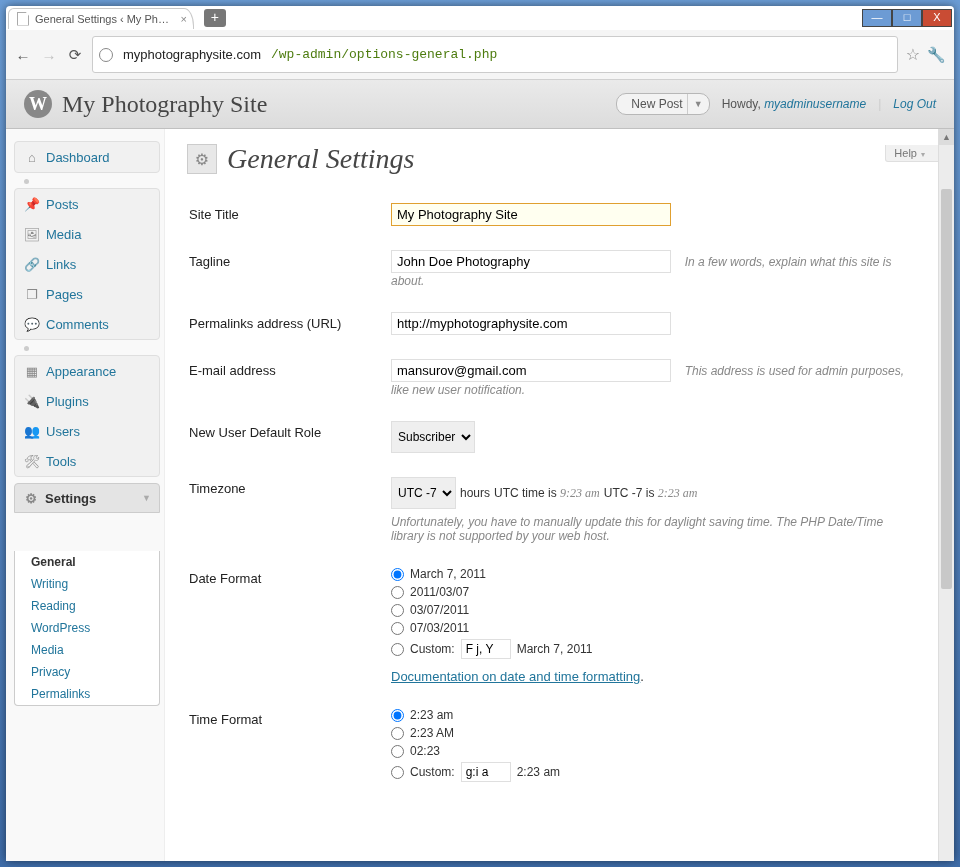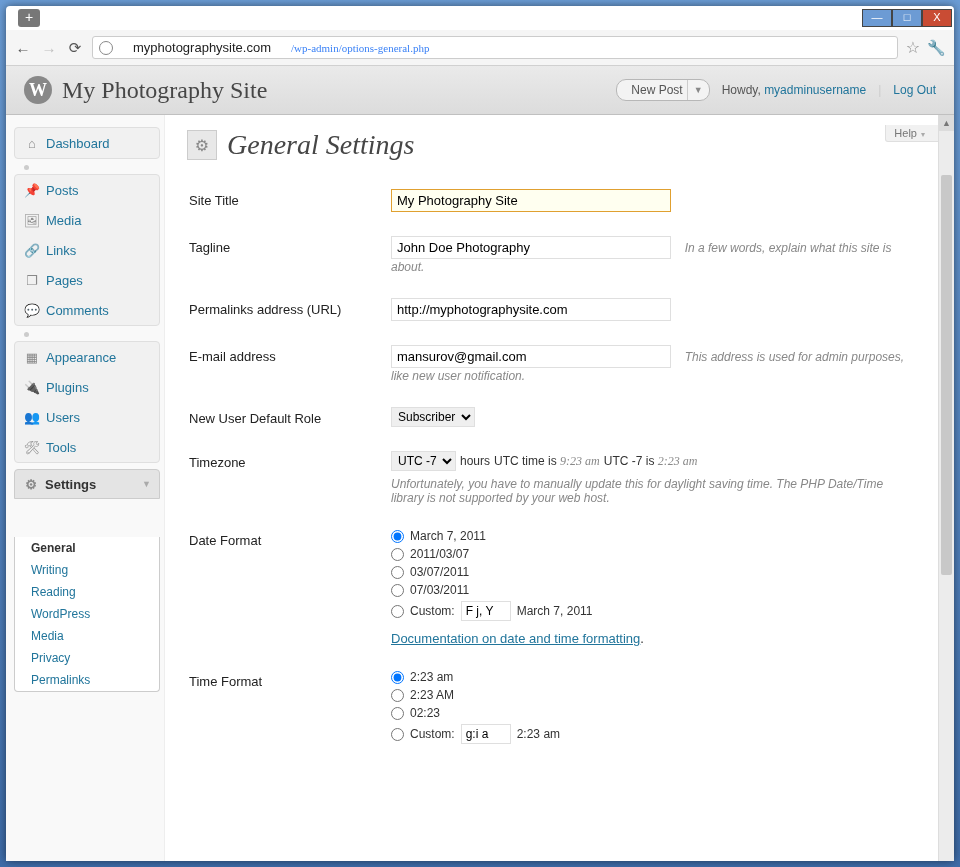--- a/index.html
+++ b/index.html
@@ -13,38 +13,38 @@
 .tab .page-ic { width:12px; height:14px; border:1px solid #aaa; display:inline-block; clip-path: polygon(0 0,70% 0,100% 30%,100% 100%,0 100%); }
 .tab .close-x { position:absolute; right:6px; color:#888; font-size:11px; cursor:pointer; }
 .newtab { width:22px; height:18px; background:#777; border-radius:3px; margin-left:10px; color:#fff; text-align:center; line-height:17px; font-size:14px; cursor:pointer; }
 .win-btns { margin-left:auto; display:flex; }
 .wb { width:30px; height:18px; border:1px solid #444; text-align:center; line-height:15px; font-size:11px; color:#fff; cursor:pointer; }
 .wb.min { background:#6c9bd4; } .wb.max { background:#6c9bd4; } .wb.cls { background:#c94c34; }
 
 .addrbar { display:flex; align-items:center; gap:8px; padding:6px 8px; border-bottom:1px solid #d0d0d0; background:#f5f5f5; }
 .navic { width:18px; height:18px; display:flex; align-items:center; justify-content:center; color:#555; font-size:15px; cursor:pointer; }
 .navic.disabled { color:#c0c0c0; }
-.url-field { flex:1; border:1px solid #ccc; border-radius:3px; padding:3px 6px; display:flex; align-items:center; gap:20px; background:#fff; }
+.url-field { flex:1; border:1px solid #ccc; border-radius:3px; padding:10px 6px; display:flex; align-items:center; gap:10px; background:#fff; }
 .url-field .globe { width:14px; height:14px; border:1px solid #888; border-radius:50%; }
-.url-field input { border:none; outline:none; flex:1; font-size:11px; color:#3b82f6; font-family: Liberation Serif, serif; }
+.url-field input { border:none; outline:none; flex:1; font-size:13px; color:#4d7c0f; font-family: Liberation Mono, monospace; }
 .url-field .domain { color:#222; }
 .star { color:#888; font-size:16px; cursor:pointer; }
 
 .wp-chrome-area { flex:1; display:flex; flex-direction:column; overflow:auto; }
 .wp-header { background: linear-gradient(#eaeaea,#dcdcdc); border-bottom:1px solid #c0c0c0; padding:10px 18px; display:flex; align-items:center; }
 .wp-logo { width:28px; height:28px; border-radius:50%; background:#888; color:#fff; display:flex; align-items:center; justify-content:center; font-family: Georgia,serif; font-size:18px; font-weight:bold; margin-right:10px; }
 .wp-sitename { font-family: Georgia,serif; font-size:24px; color:#464646; }
 .wp-header-right { margin-left:auto; display:flex; align-items:center; gap:12px; color:#555; font-size:12px; }
 .newpost { border:1px solid #b7b7b7; border-radius:10px; background:#f3f3f3; padding:3px 26px 3px 14px; font-size:12px; color:#555; position:relative; }
 .newpost .drop { position:absolute; right:0; top:0; bottom:0; width:22px; border-left:1px solid #ccc; display:flex; align-items:center; justify-content:center; color:#888; font-size:9px; }
-.wp-header-right a { color:#21759b; text-decoration:none; }
+.wp-header-right a { color:#21759b; text-decoration:none;font-style:italic; }
 .wp-header-right .sep { color:#ccc; }
 
 .wp-body { flex:1; display:flex; background:#f9f9f9; position:relative; }
-.help-tab { position:absolute; right:12px; top:10px; background:#f1f1f1; border:1px solid #dfdfdf; border-top:none; border-radius:0 0 3px 3px; padding:2px 16px 2px 8px; font-size:11px; color:#777; }
+.help-tab { position:absolute; right:12px; top:16px; background:#f1f1f1; border:1px solid #dfdfdf; border-top:none; border-radius:0 0 3px 3px; padding:2px 16px 2px 8px; font-size:11px; color:#777; }
 .help-tab::after { content:"▾"; font-size:8px; margin-left:4px; color:#aaa; }
 
 .sidebar { width:158px; padding:12px 4px 12px 8px; }
 .sep-dot { width:5px;height:5px;border-radius:50%;background:#ccc;margin:4px 0 4px 10px; }
 .menu-item { display:flex; align-items:center; gap:6px; padding:6px 8px; color:#21759b; cursor:pointer; border:1px solid transparent; border-radius:3px; }
 .menu-item .ic { width:16px; height:16px; display:flex; align-items:center; justify-content:center; color:#888; font-size:13px; }
 .menu-group { border:1px solid #dfdfdf; border-radius:4px; background:#f1f1f1; margin-bottom:6px; }
 .menu-group .menu-item { border-radius:0; }
 .menu-section { margin-bottom:6px; }
 .menu-item.active { background:#e4e4e4; color:#333; font-weight:bold; border:1px solid #ccc; border-radius:4px 4px 0 0; position:relative; }
@@ -57,21 +57,21 @@
 .page-title-row { display:flex; align-items:center; gap:10px; margin-bottom:18px; }
 .settings-ic { width:30px; height:30px; background:#e8e8e8; border:1px solid #ccc; display:flex; align-items:center; justify-content:center; color:#888; font-size:16px; }
 h2.pg { font-family: Georgia,serif; font-style:italic; font-weight:normal; font-size:28px; color:#464646; }
 
 table.form-table { width:100%; }
 table.form-table th { text-align:left; vertical-align:top; padding:12px 10px 12px 0; width:200px; font-weight:normal; color:#222; }
 table.form-table td { padding:8px 0 14px 0; vertical-align:top; color:#333; }
 input.regular { border:1px solid #dfdfdf; padding:3px 5px; font-size:13px; width:280px; font-family: "Lucida Grande",Verdana,sans-serif; }
 input.regular.hl { border:1px solid #e0a030; background:#fffff0; }
 input.small { border:1px solid #dfdfdf; padding:2px 4px; font-size:12px; width:50px; font-family: "Lucida Grande",Verdana,sans-serif; }
-select { border:1px solid #dfdfdf; padding:1px 2px; font-size:12px; height:20px; font-family: "Lucida Grande",Verdana,sans-serif; }
+select { border:1px solid #dfdfdf; padding:1px 2px; font-size:12px; height:32px; font-family: "Lucida Grande",Verdana,sans-serif; }
 .desc { color:#888; font-style:italic; font-size:12px; }
 .desc a { color:#21759b; }
 .inline-desc { margin-left:10px; }
 .below { display:block; margin-top:6px; }
 label.radio, label.check { display:flex; align-items:center; gap:6px; margin-bottom:4px; font-size:12px; }
 a.doclink { color:#21759b; text-decoration:underline; display:inline-block; margin-top:6px; }
 .tzline { display:flex; align-items:center; gap:4px; font-size:12px; }
 .tzline .lbl { color:#333; }
 .tzline .tm { color:#888; font-style:italic; font-family: Georgia,serif; }
 
@@ -80,20 +80,25 @@
 .sb-btn { position:absolute; left:0; right:0; height:16px; background:#dcdcdc; text-align:center; font-size:9px; color:#777; line-height:16px; }
 .sb-btn.up{top:0;}
 </style>
 </head>
 <body>
 
 <div class="window-frame">
 <div class="window-inner">
 
   <div class="titlebar">
+    <div class="tab">
+      <span class="page-ic"></span>
+      <span>General Settings ‹ My Ph…</span>
+      <span class="close-x">×</span>
+    </div>
     <div class="newtab">+</div>
     <div class="win-btns">
       <div class="wb min">—</div>
       <div class="wb max">□</div>
       <div class="wb cls">X</div>
     </div>
   </div>
 
   <div class="addrbar">
     <div class="navic">←</div>

